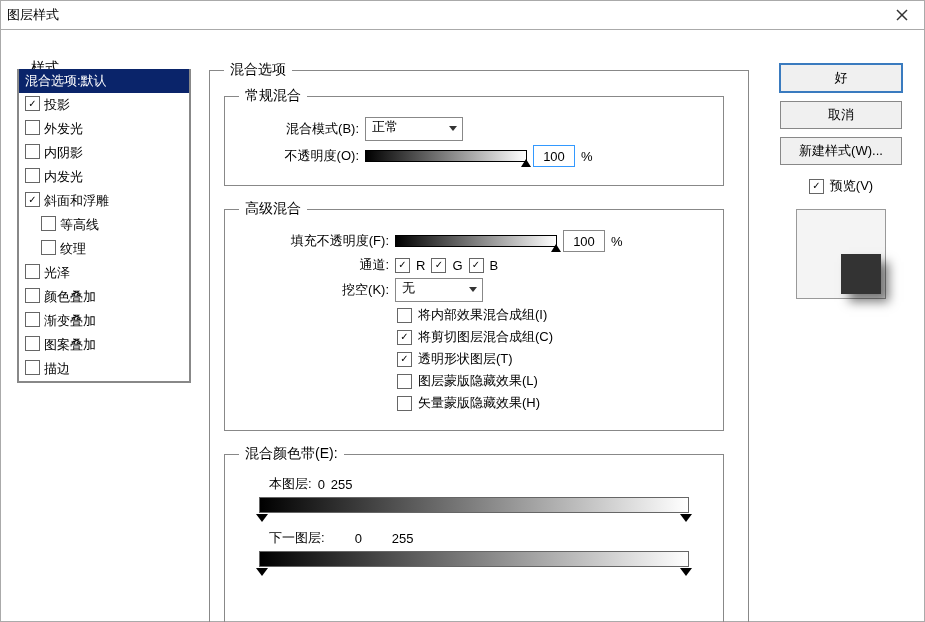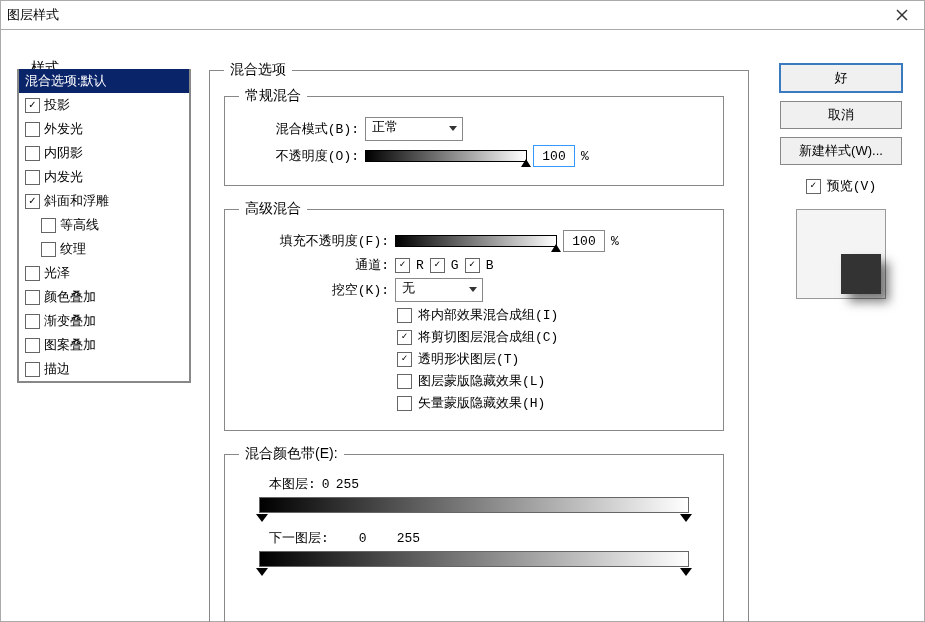--- a/index.html
+++ b/index.html
@@ -4,28 +4,28 @@
   <style>
     body { margin:0; font-family:"Microsoft YaHei",SimSun,sans-serif; font-size:13px; color:#000; background:#ece9d8; }
     .frame { width:925px; height:622px; background:#fff; position:relative; border:1px solid #aaa; box-sizing:border-box; }
     .titlebar { height:28px; background:#fff; border-bottom:1px solid #aaa; display:flex; align-items:center; padding:0 6px; }
     .titlebar .title { flex:1; }
     .close { width:32px; height:20px; display:flex; align-items:center; justify-content:center; cursor:default; }
     .close svg { width:12px; height:12px; stroke:#333; stroke-width:1.5; }
     .body { position:absolute; top:40px; left:10px; right:0; bottom:0; }
     .styles-box { position:absolute; left:6px; top:28px; width:170px; border:2px solid #888; border-top:none; }
     .styles-legend { position:absolute; left:16px; top:18px; background:#fff; padding:0 4px; font-size:14px; }
-    .style-item { padding:3px 6px; display:flex; align-items:center; gap:4px; }
+    .style-item { padding:3px 6px; display:flex; gap:4px; }
     .style-item.selected { background:#0a246a; color:#fff; }
     .sub { padding-left:22px; }
     .chk { width:13px; height:13px; border:1px solid #666; background:#fff; display:inline-flex; align-items:center; justify-content:center; font-size:10px; line-height:1; }
     .chk.on::after { content:"✓"; color:#000; }
     fieldset.grp { position:absolute; border:1px solid #888; padding:8px 14px 14px 14px; margin:0; }
     fieldset.grp>legend { padding:0 6px; font-size:14px; }
-    .row { display:flex; align-items:center; gap:6px; margin:4px 0;font-family:Liberation Mono, monospace; }
+    .row { display:flex; align-items:center; gap:6px; margin:4px 0; }
     .lab { text-align:right; display:inline-block; }
     .select { border:1px solid #888; height:22px; padding:0 20px 0 6px; background:#fff; position:relative; display:inline-flex; min-width:70px; }
     .select::after { content:""; position:absolute; right:5px; top:8px; border-left:4px solid transparent; border-right:4px solid transparent; border-top:5px solid #333; }
     .slider { height:10px; border:1px solid #000; background:linear-gradient(90deg,#000,#fff); display:inline-block; position:relative; }
     .slider .thumb { position:absolute; top:8px; right:-5px; width:0; height:0; border-left:5px solid transparent; border-right:5px solid transparent; border-bottom:8px solid #000; }
     .num { border:1px solid #888; width:40px; height:20px; text-align:center; display:inline-flex; align-items:center; justify-content:center; background:#fff; }
     .num.hl { border:1.5px solid #3399ff; }
     .btn { border:1px solid #888; background:#f0f0f0; width:120px; height:26px; display:flex; align-items:center; justify-content:center; margin-bottom:8px; }
     .btn.primary { border:2px solid #3a7bbf; }
     .right { position:absolute; right:18px; top:22px; width:130px; display:flex; flex-direction:column; align-items:center; }

